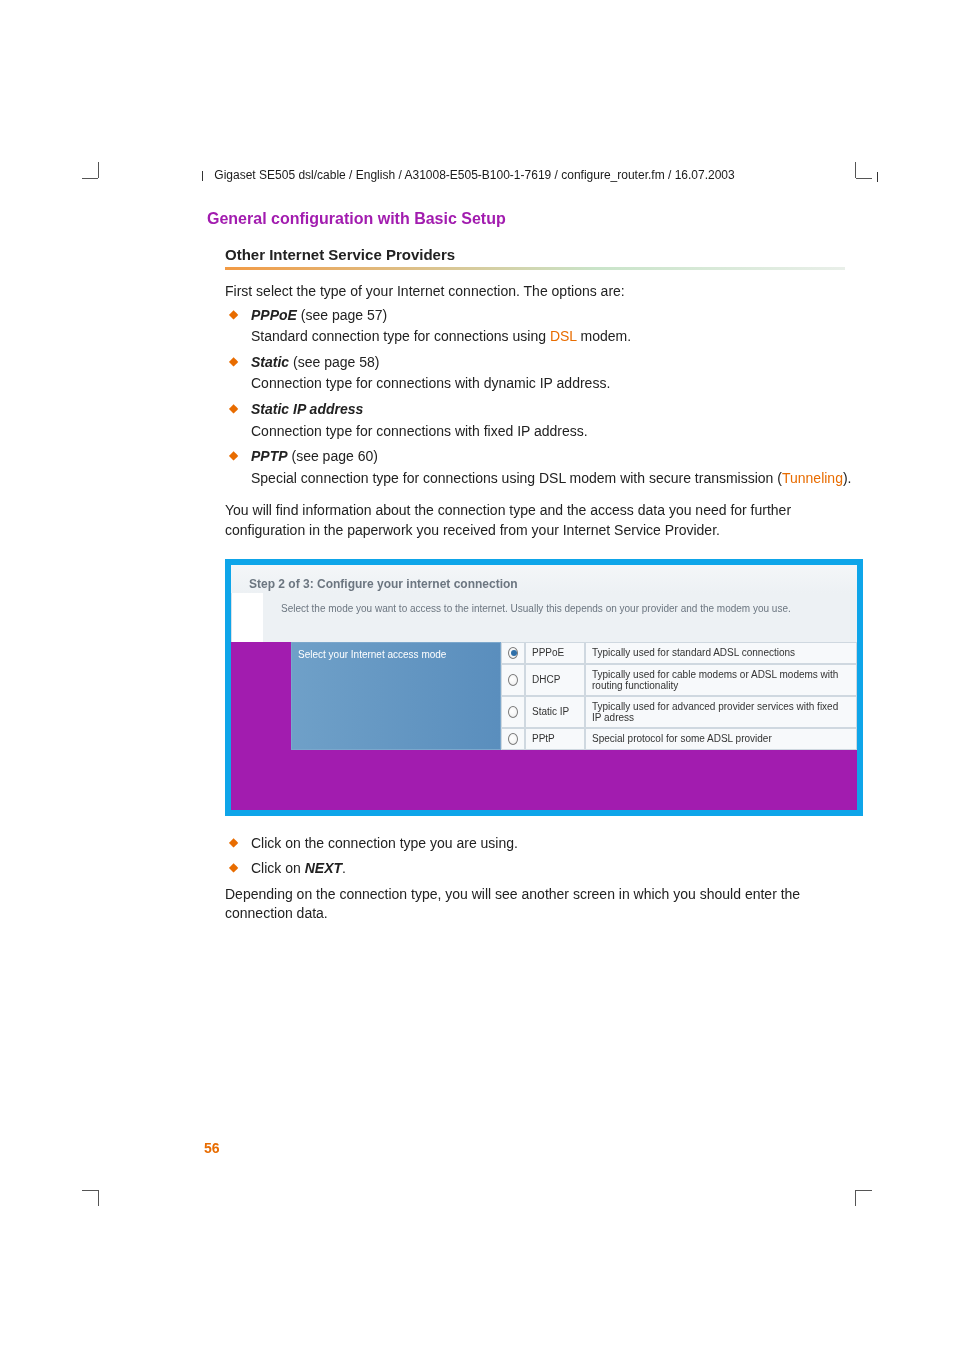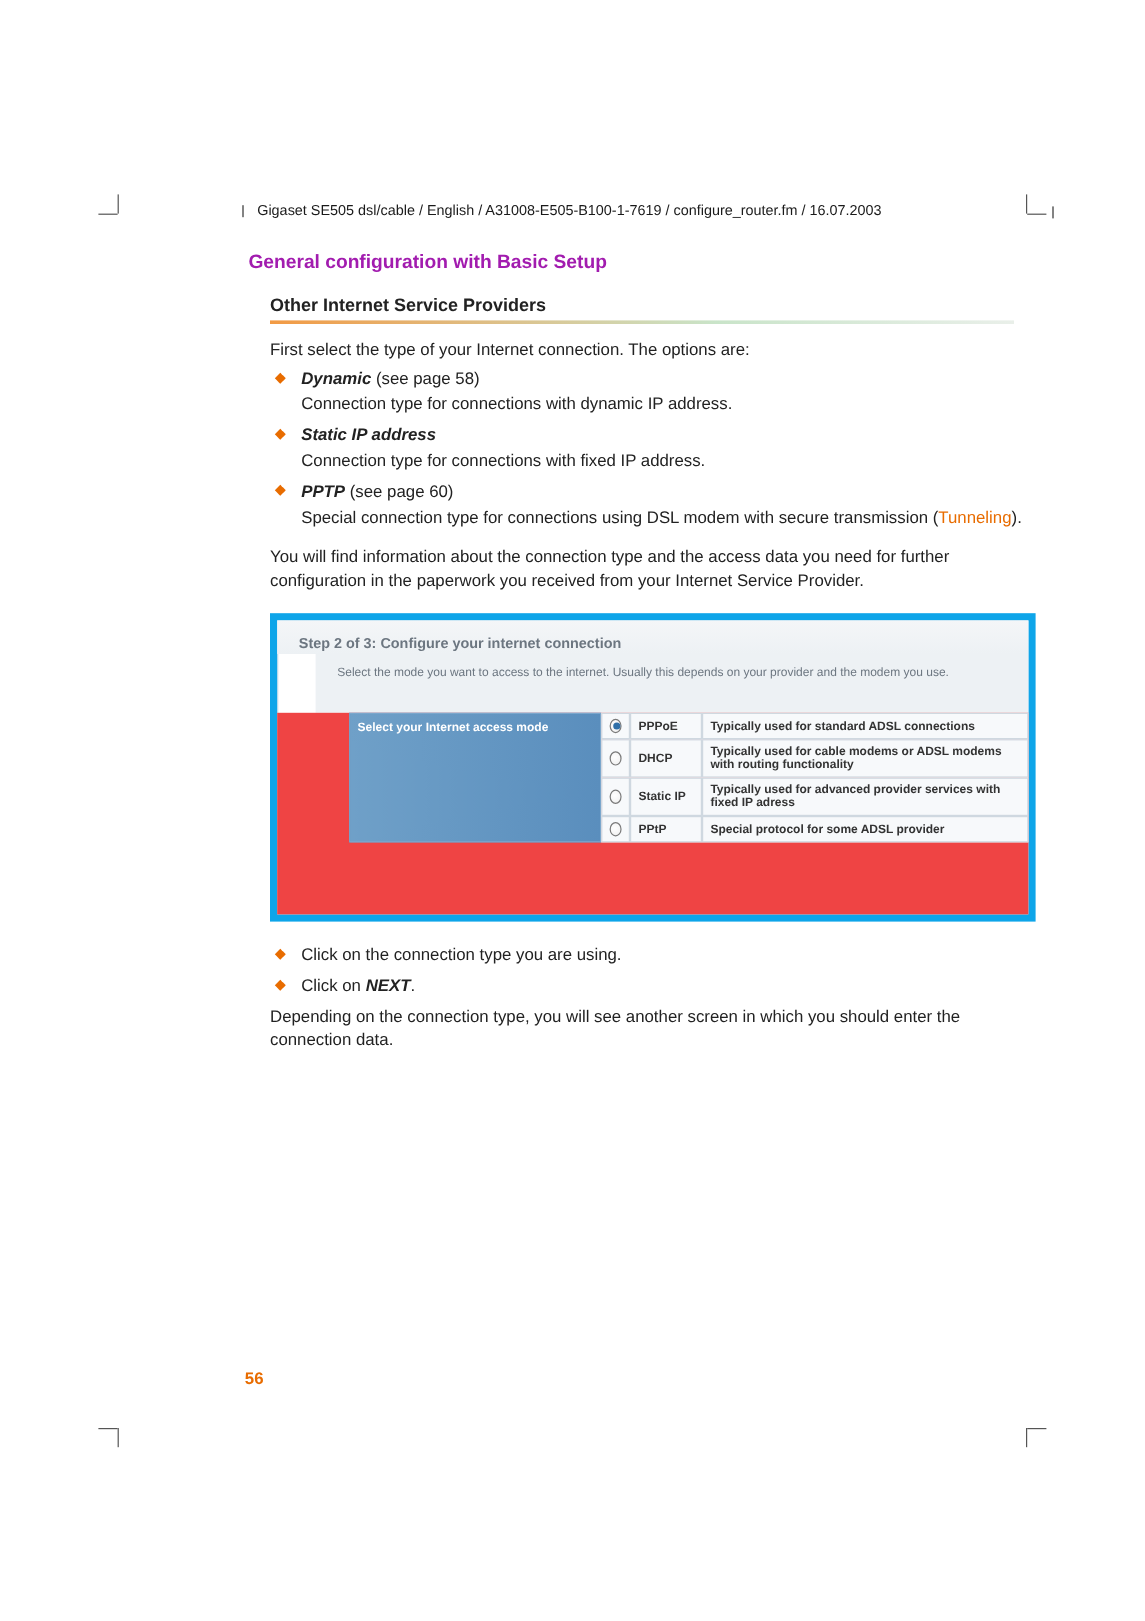--- a/index.html
+++ b/index.html
@@ -130,23 +130,22 @@
     color: #6c7680;
   }
   .screenshot .sub {
     padding: 10px 18px 28px 18px;
     background: #edf1f4;
     font-size: 10px;
     color: #6c7680;
     margin-left: 32px;
   }
   .screenshot .modearea {
-    background: #ef4444;
+    background: #a21caf;
     padding: 0 0 60px 60px;
-    font-weight: bold;
   }
   .mode-grid {
     display: grid;
     grid-template-columns: 210px 24px 60px 1fr;
     font-size: 10px;
     color: #333;
     border-collapse: collapse;
   }
   .mode-grid > div {
     border: 1px solid #cfd8e0;
@@ -214,21 +213,27 @@
 
     <div class="h1-green">General configuration with Basic Setup</div>
 
     <div class="h2-section">Other Internet Service Providers</div>
     <div class="rule-gradient"></div>
 
     <div class="body-text">First select the type of your Internet connection. The options are:</div>
 
     <ul class="diamond">
       <li>
-        <span class="term-bold-italic">Dynamic</span><span> (see page 58)</span>
+        <span class="term-bold-italic">PPPoE</span><span> (see page 57)</span>
+        <span class="li-sub">
+          <span>Standard connection type for connections using </span><span class="link-green">DSL</span><span> modem.</span>
+        </span>
+      </li>
+      <li>
+        <span class="term-bold-italic">Static</span><span> (see page 58)</span>
         <span class="li-sub">Connection type for connections with dynamic IP address.</span>
       </li>
       <li>
         <span class="term-bold-italic">Static IP address</span><span></span>
         <span class="li-sub">Connection type for connections with fixed IP address.</span>
       </li>
       <li>
         <span class="term-bold-italic">PPTP</span><span> (see page 60)</span>
         <span class="li-sub">
           <span>Special connection type for connections using DSL modem with secure transmission (</span><span class="link-green">Tunneling</span><span>).</span>

